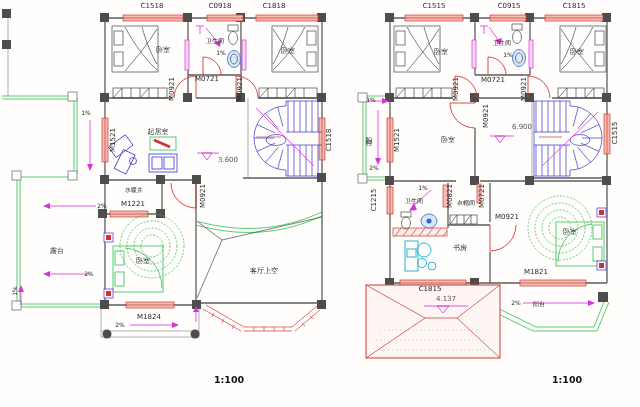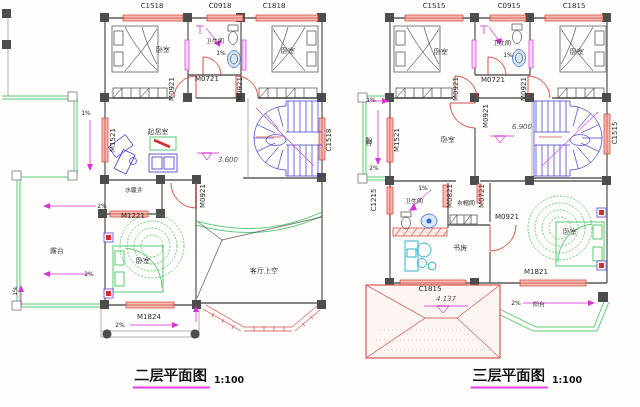--- a/index.html
+++ b/index.html
@@ -3,21 +3,21 @@
 <meta charset="utf-8">
 <style>
   html,body{margin:0;padding:0;background:#fff;}
   #canvas{position:relative;width:640px;height:407px;background:#fffefd;overflow:hidden;
           font-family:"DejaVu Sans",sans-serif;}
   #draw{position:absolute;left:0;top:0;}
   .lbl{position:absolute;font-size:7px;color:#1f1f1f;white-space:nowrap;
        transform:translate(-50%,-50%);line-height:1;}
   .s6{font-size:6px;}
   .rot{transform:translate(-50%,-50%) rotate(-90deg);}
-  .lv{color:#555;font-style:italic;}
+  .lv{color:#555;}
   .vertw{writing-mode:vertical-rl;letter-spacing:1px;}
   .title{position:absolute;transform:translate(-50%,-50%);font-size:14.5px;font-weight:bold;
          color:#101010;border-bottom:2.5px solid #e040e0;padding:0 2px 2px 2px;white-space:nowrap;}
   .scale{position:absolute;transform:translate(-50%,-50%);font-size:9.5px;font-weight:bold;
          color:#101010;white-space:nowrap;}
   
   .wall{stroke:#5c5c5c;stroke-width:1.3;fill:none}
   .wall2{stroke:#8f8f8f;stroke-width:.7;fill:none}
   .blk{stroke:#474747;stroke-width:.7;fill:none}
   .col{fill:#4d4d4d}
@@ -374,27 +374,26 @@
 <span class="lbl rot" style="left:113px;top:140px">M1521</span>
 <span class="lbl" style="left:158px;top:132px">起居室</span>
 <span class="lbl lv" style="left:228px;top:160px">3.600</span>
 <span class="lbl rot" style="left:329px;top:140px">C1518</span>
 <span class="lbl s6" style="left:86px;top:113px">1%</span>
 <span class="lbl s6" style="left:102px;top:206px">2%</span>
 <span class="lbl" style="left:57px;top:251px">露台</span>
 <span class="lbl s6" style="left:89px;top:274px">2%</span>
 <span class="lbl s6 rot" style="left:15px;top:291px">1%</span>
 <span class="lbl s6" style="left:134px;top:190px">水暖井</span>
-<span class="lbl" style="left:133px;top:216px">M1221</span>
+<span class="lbl" style="left:133px;top:204px">M1221</span>
 <span class="lbl rot" style="left:203px;top:196px">M0921</span>
 <span class="lbl" style="left:143px;top:261px">卧室</span>
 <span class="lbl" style="left:149px;top:317px">M1824</span>
 <span class="lbl s6" style="left:120px;top:325px">2%</span>
 <span class="lbl" style="left:264px;top:271px">客厅上空</span>
-<span class="title" style="left:171px;top:377px">二层平面图</span>
 <span class="scale" style="left:229px;top:379px">1:100</span>
 
 <span class="lbl" style="left:434px;top:6px">C1515</span>
 <span class="lbl" style="left:509px;top:6px">C0915</span>
 <span class="lbl" style="left:574px;top:6px">C1815</span>
 <span class="lbl" style="left:441px;top:52px">卧室</span>
 <span class="lbl s6" style="left:502px;top:43px">卫生间</span>
 <span class="lbl s6" style="left:508px;top:55px">1%</span>
 <span class="lbl" style="left:577px;top:52px">卧室</span>
 <span class="lbl rot" style="left:456px;top:89px">M0921</span>
@@ -415,16 +414,15 @@
 <span class="lbl s6" style="left:466px;top:203px">衣帽间</span>
 <span class="lbl rot" style="left:482px;top:196px">M0721</span>
 <span class="lbl" style="left:507px;top:217px">M0921</span>
 <span class="lbl" style="left:460px;top:248px">书房</span>
 <span class="lbl" style="left:430px;top:289px">C1815</span>
 <span class="lbl" style="left:536px;top:272px">M1821</span>
 <span class="lbl" style="left:570px;top:232px">卧室</span>
 <span class="lbl s6" style="left:516px;top:303px">2%</span>
 <span class="lbl s6" style="left:539px;top:304px">阳台</span>
 <span class="lbl lv" style="left:446px;top:299px">4.137</span>
-<span class="title" style="left:509px;top:377px">三层平面图</span>
 <span class="scale" style="left:567px;top:379px">1:100</span>
 
 </div>
 
 </body></html>

